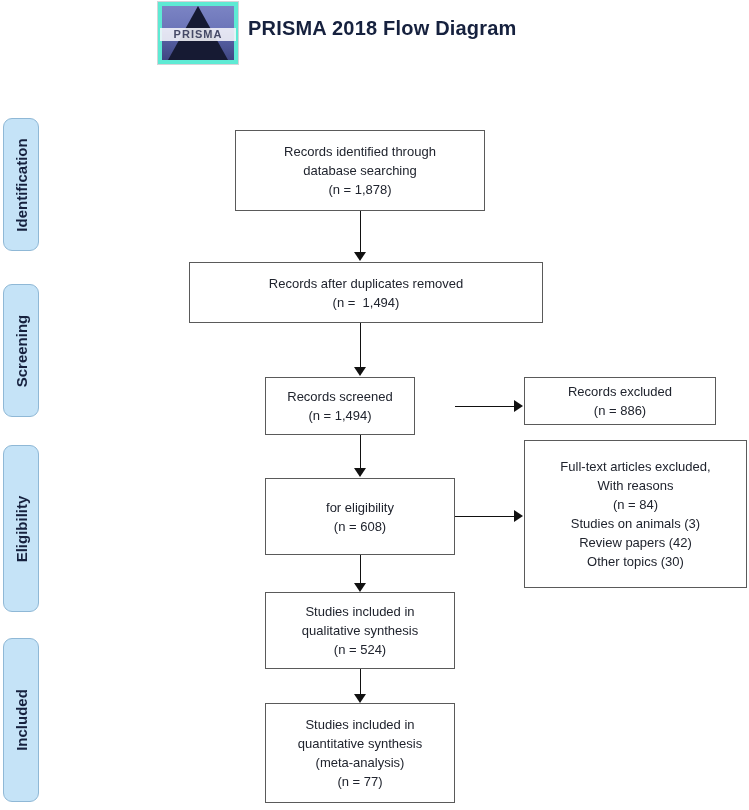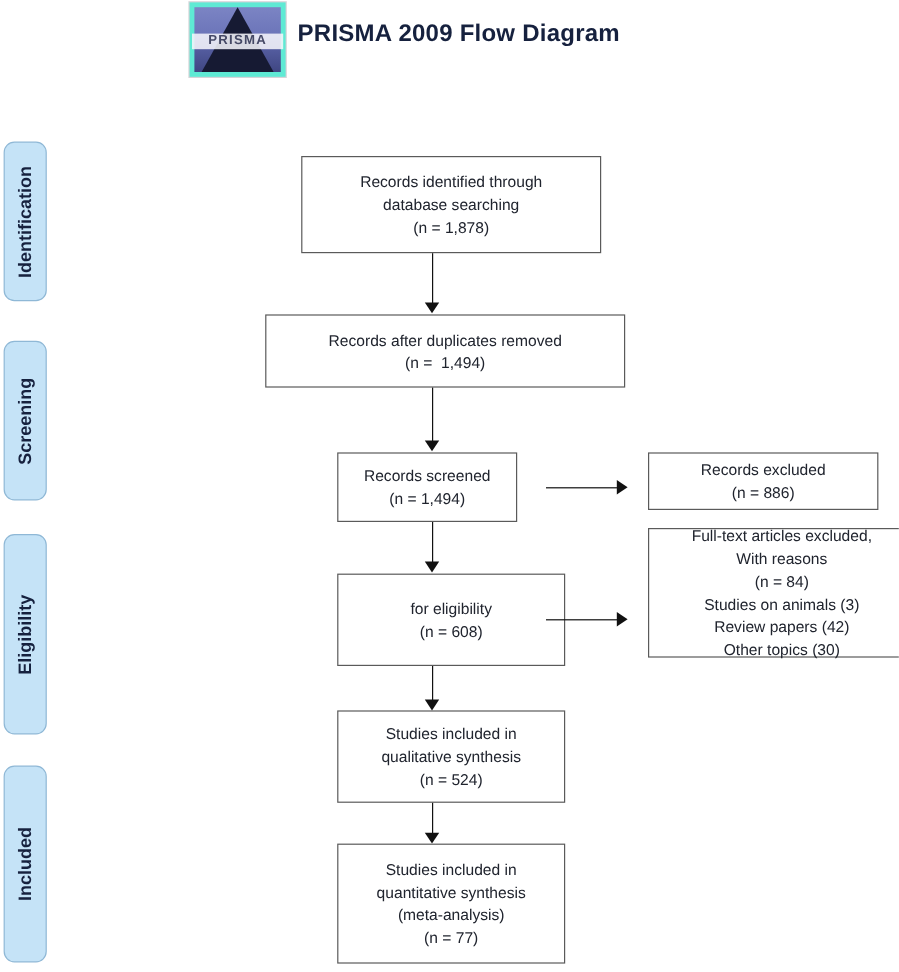--- a/index.html
+++ b/index.html
@@ -100,21 +100,20 @@
     border: 1.4px solid #5a5a5a;
     display: flex;
     flex-direction: column;
     align-items: center;
     justify-content: center;
     text-align: center;
     font-size: 13px;
     line-height: 19px;
     color: #20242e;
     padding: 2px 6px;
-    margin-left: 16px;
   }
   .box .line { display: block; white-space: pre; }
 
   
   .vline {
     position: absolute;
     width: 0;
     border-left: 1.6px solid #111;
   }
   .hline {
@@ -140,21 +139,21 @@
 </head>
 <body>
 
 <div id="header">
   <div id="logo">
     <div class="logo-bg"></div>
     <div class="logo-tri"></div>
     <div class="logo-band"></div>
     <div class="logo-word">PRISMA</div>
   </div>
-  <div id="title">PRISMA 2009 Flow Diagram</div>
+  <div id="title">PRISMA 2018 Flow Diagram</div>
 </div>
 
 <div class="stage" style="top:118px; height:133px;">
   <span class="stage-label">Identification</span>
 </div>
 <div class="stage" style="top:284px; height:133px;">
   <span class="stage-label">Screening</span>
 </div>
 <div class="stage" style="top:445px; height:167px;">
   <span class="stage-label">Eligibility</span>
@@ -162,41 +161,41 @@
 <div class="stage" style="top:638px; height:164px;">
   <span class="stage-label">Included</span>
 </div>
 
 <div class="box" style="left:235px; top:130px; width:250px; height:81px;">
   <span class="line">Records identified through</span>
   <span class="line">database searching</span>
   <span class="line">(n = 1,878)</span>
 </div>
 
-<div class="box" style="left:205px; top:262px; width:300px; height:61px;">
+<div class="box" style="left:189px; top:262px; width:354px; height:61px;">
   <span class="line">Records after duplicates removed</span>
   <span class="line">(n =  1,494)</span>
 </div>
 
 <div class="box" style="left:265px; top:377px; width:150px; height:58px;">
   <span class="line">Records screened</span>
   <span class="line">(n = 1,494)</span>
 </div>
 
 <div class="box" style="left:524px; top:377px; width:192px; height:48px;">
   <span class="line">Records excluded</span>
   <span class="line">(n = 886)</span>
 </div>
 
 <div class="box" style="left:265px; top:478px; width:190px; height:77px;">
   <span class="line">for eligibility</span>
   <span class="line">(n = 608)</span>
 </div>
 
-<div class="box" style="left:524px; top:440px; width:223px; height:108px;">
+<div class="box" style="left:524px; top:440px; width:223px; height:148px;">
   <span class="line">Full-text articles excluded,</span>
   <span class="line">With reasons</span>
   <span class="line">(n = 84)</span>
   <span class="line">Studies on animals (3)</span>
   <span class="line">Review papers (42)</span>
   <span class="line">Other topics (30)</span>
 </div>
 
 <div class="box" style="left:265px; top:592px; width:190px; height:77px;">
   <span class="line">Studies included in</span>

